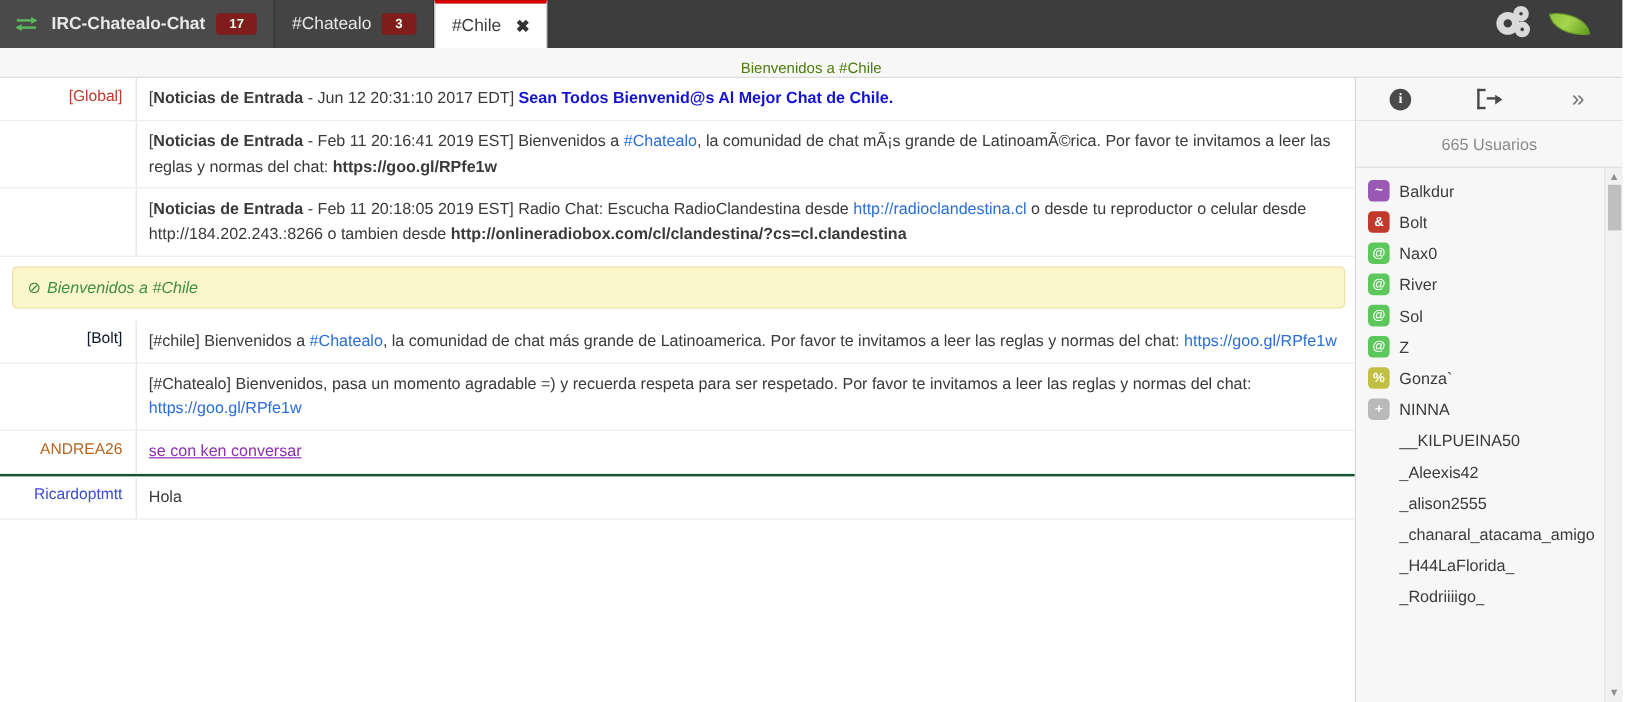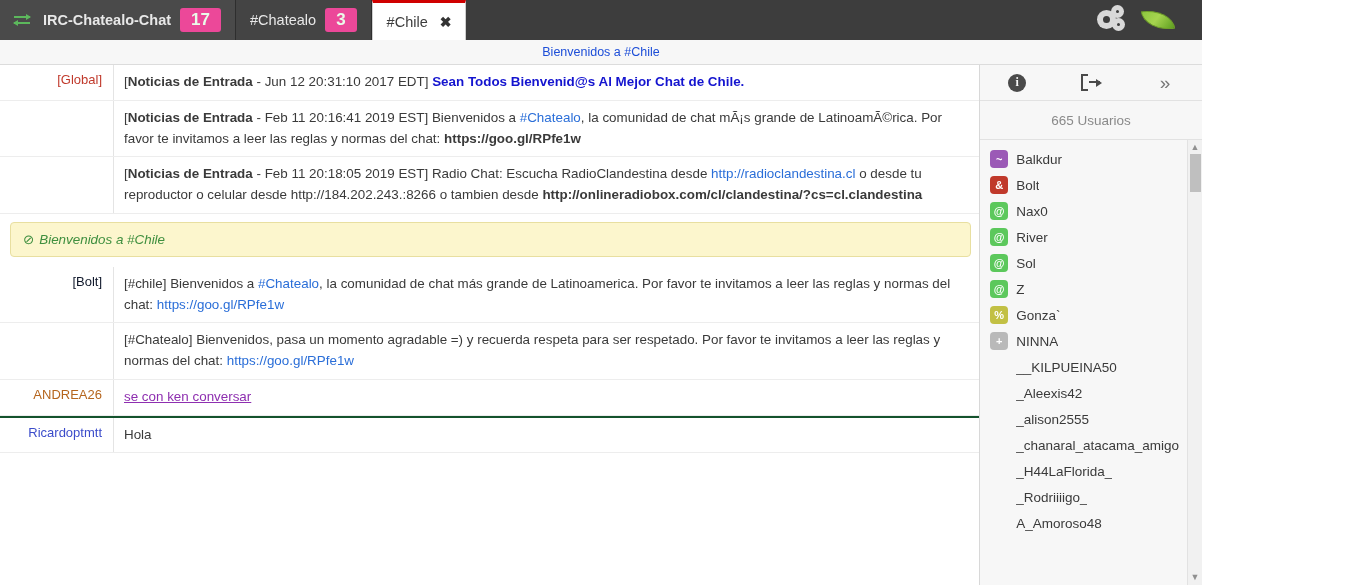--- a/index.html
+++ b/index.html
@@ -1,21 +1,21 @@
 <!DOCTYPE html>
 <html><head>
 <meta charset="utf-8">
 <style>
   * { box-sizing: border-box; margin: 0; padding: 0; }
   html, body {
     width: 1366px; height: 585px;
     font-family: "Liberation Sans", sans-serif;
     background: #fff; overflow: hidden;
   }
-  #app { width: 1202px; height: 585px; display: flex; flex-direction: column; }
+  #app { width: 1352px; height: 585px; display: flex; flex-direction: column; }
 
   
   .tabbar {
     height: 40px; background: #3d3d3d; display: flex; align-items: stretch;
     flex: 0 0 40px; position: relative;
   }
   .tab {
     display: flex; align-items: center; gap: 9px;
     padding: 0 14px; height: 40px; cursor: pointer;
     font-size: 14.5px; color: #e8e8e8; position: relative;
@@ -34,21 +34,21 @@
   .swap-icon i:nth-child(2) { top: 9px; }
   .swap-icon i:nth-child(1):after {
     content:""; position:absolute; right:-1px; top:-4px;
     border-left:5px solid #5cb85c; border-top:3px solid transparent; border-bottom:3px solid transparent;
   }
   .swap-icon i:nth-child(2):before {
     content:""; position:absolute; left:-1px; top:-4px;
     border-right:5px solid #5cb85c; border-top:3px solid transparent; border-bottom:3px solid transparent;
   }
   .badge {
-    background: #ec4899; color: #eafbe9; font-size: 17px; font-weight: bold;
+    background: #7f1d1d; color: #eafbe9; font-size: 11px; font-weight: bold;
     border-radius: 3px; padding: 3px 11px; line-height: 1.1;
   }
   .tab-close { font-size: 14px; font-weight: bold; color: #333; margin-left: 3px; }
   .tabbar-right {
     margin-left: auto; display: flex; align-items: center; gap: 14px; padding-right: 28px;
   }
   .gears { position: relative; width: 30px; height: 28px; }
   .gear {
     position: absolute; border-radius: 50%;
     background: #d9d9d9; box-shadow: 0 0 0 3px #d9d9d9;
@@ -58,22 +58,22 @@
   .gear.sm2 { width: 7px; height: 7px; left: 17px; top: 15px; border: 2.5px solid #d9d9d9; background: #3d3d3d; }
   .leaf {
     width: 32px; height: 22px; background: linear-gradient(135deg,#8dc63f 0%,#a6d44f 45%,#5d9e1f 100%);
     border-radius: 0 100% 0 100%; transform: rotate(-8deg);
     border: 1px solid #6f9e2a;
   }
 
   
   .topicbar {
     flex: 0 0 25px; background: #f7f7f7; border-bottom: 1px solid #dcdcdc;
-    display: flex; align-items: center; justify-content: center;
-    font-size: 12.5px; color: #1d4ed8;
+    display: flex; align-items: flex-end; justify-content: center;
+    font-size: 12.5px; color: #4d7c0f;
   }
 
   
   .body { flex: 1 1 auto; display: flex; min-height: 0; }
 
   
   .chat { flex: 1 1 auto; display: flex; flex-direction: column; min-width: 0;
           border-right: 1px solid #d8d8d8; background: #fff; }
   .messages { flex: 1 1 auto; overflow: hidden; }
   .msg { display: flex; border-bottom: 1px solid #ededed; }
@@ -358,24 +358,20 @@
               <span class="uname">_chanaral_atacama_amigo</span>
             </div>
           <div class="user">
               <span class="ubadge none"></span>
               <span class="uname">_H44LaFlorida_</span>
             </div>
           <div class="user">
               <span class="ubadge none"></span>
               <span class="uname">_Rodriiiigo_</span>
             </div>
-          <div class="user">
-              <span class="ubadge none"></span>
-              <span class="uname">A_Amoroso48</span>
-            </div>
         </div>
         <div class="ulscroll">
           <span class="arw">▲</span>
           <span class="thumb"></span>
           <span class="spacer"></span>
           <span class="arw">▼</span>
         </div>
       </div>
     </div>
 

